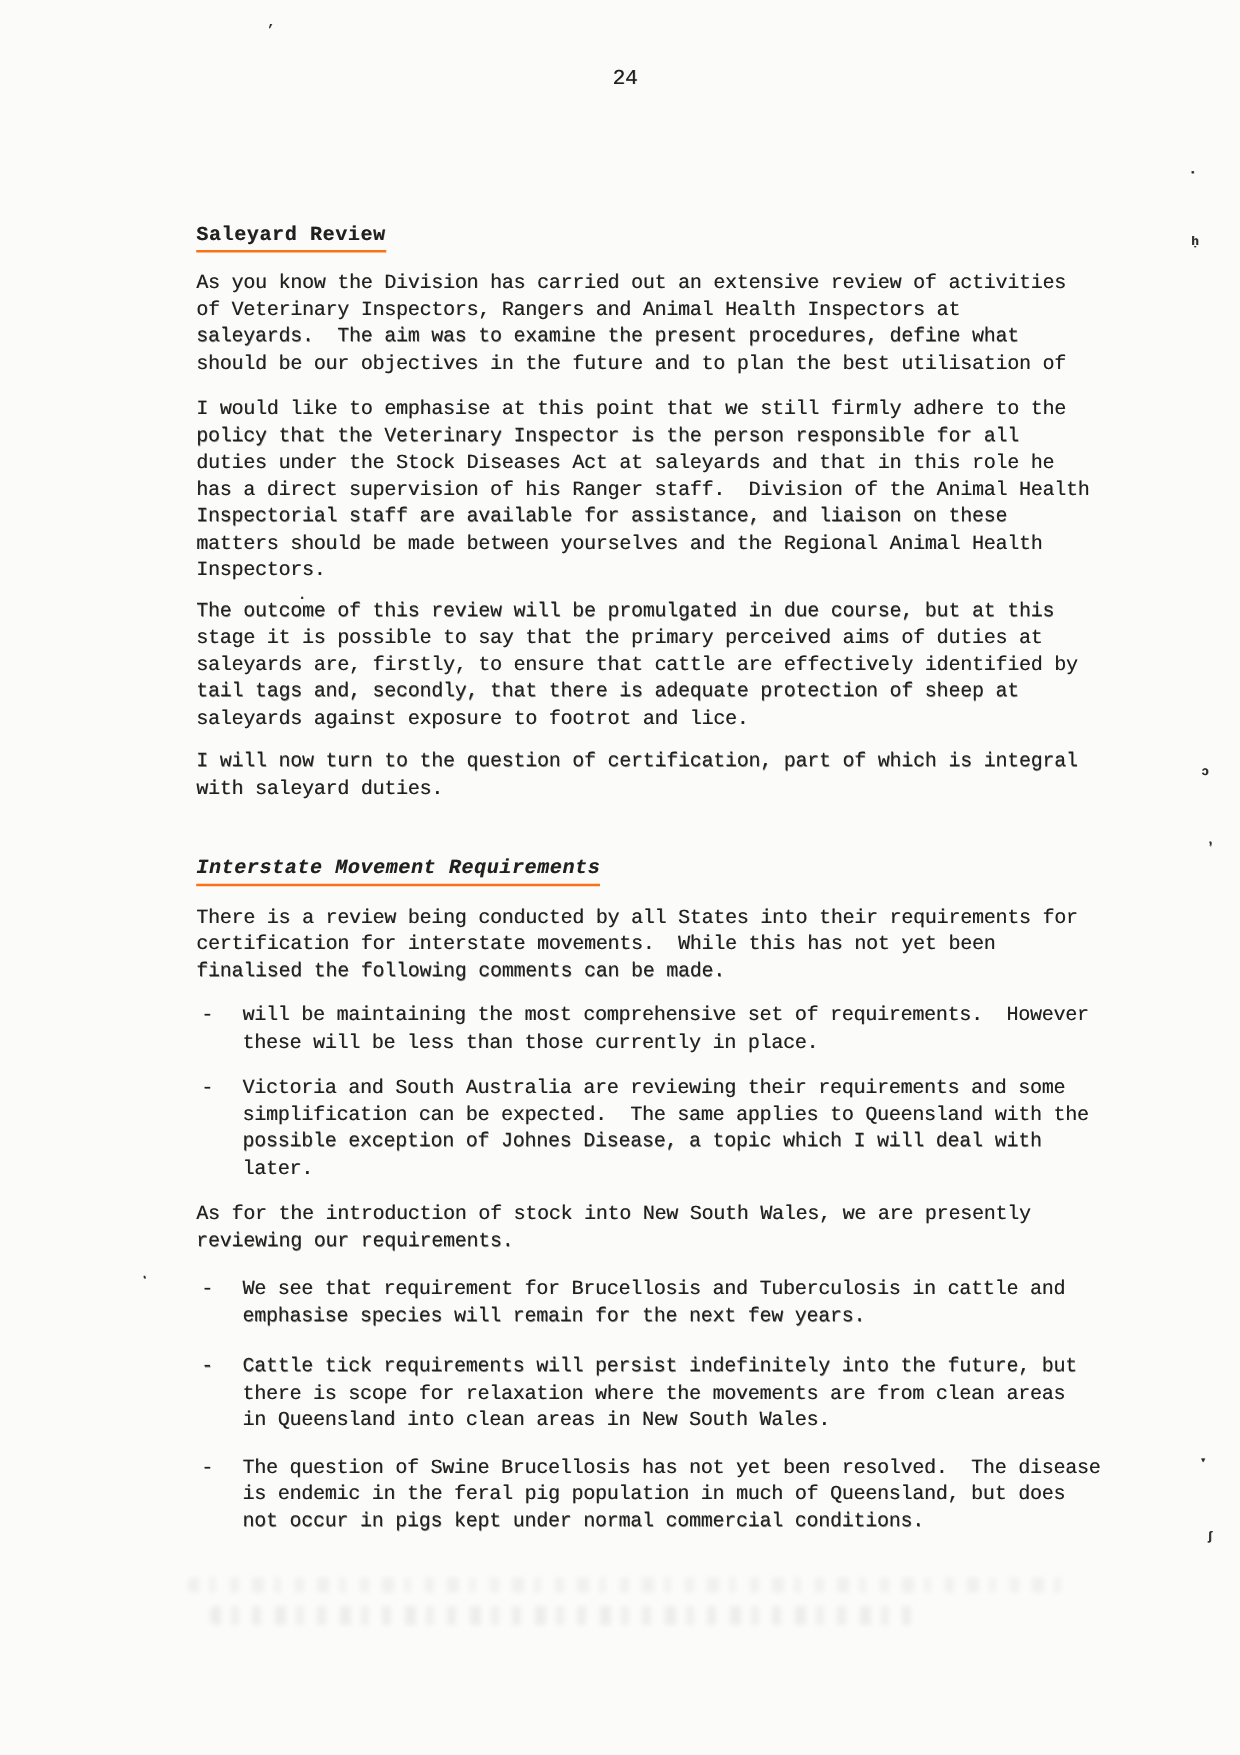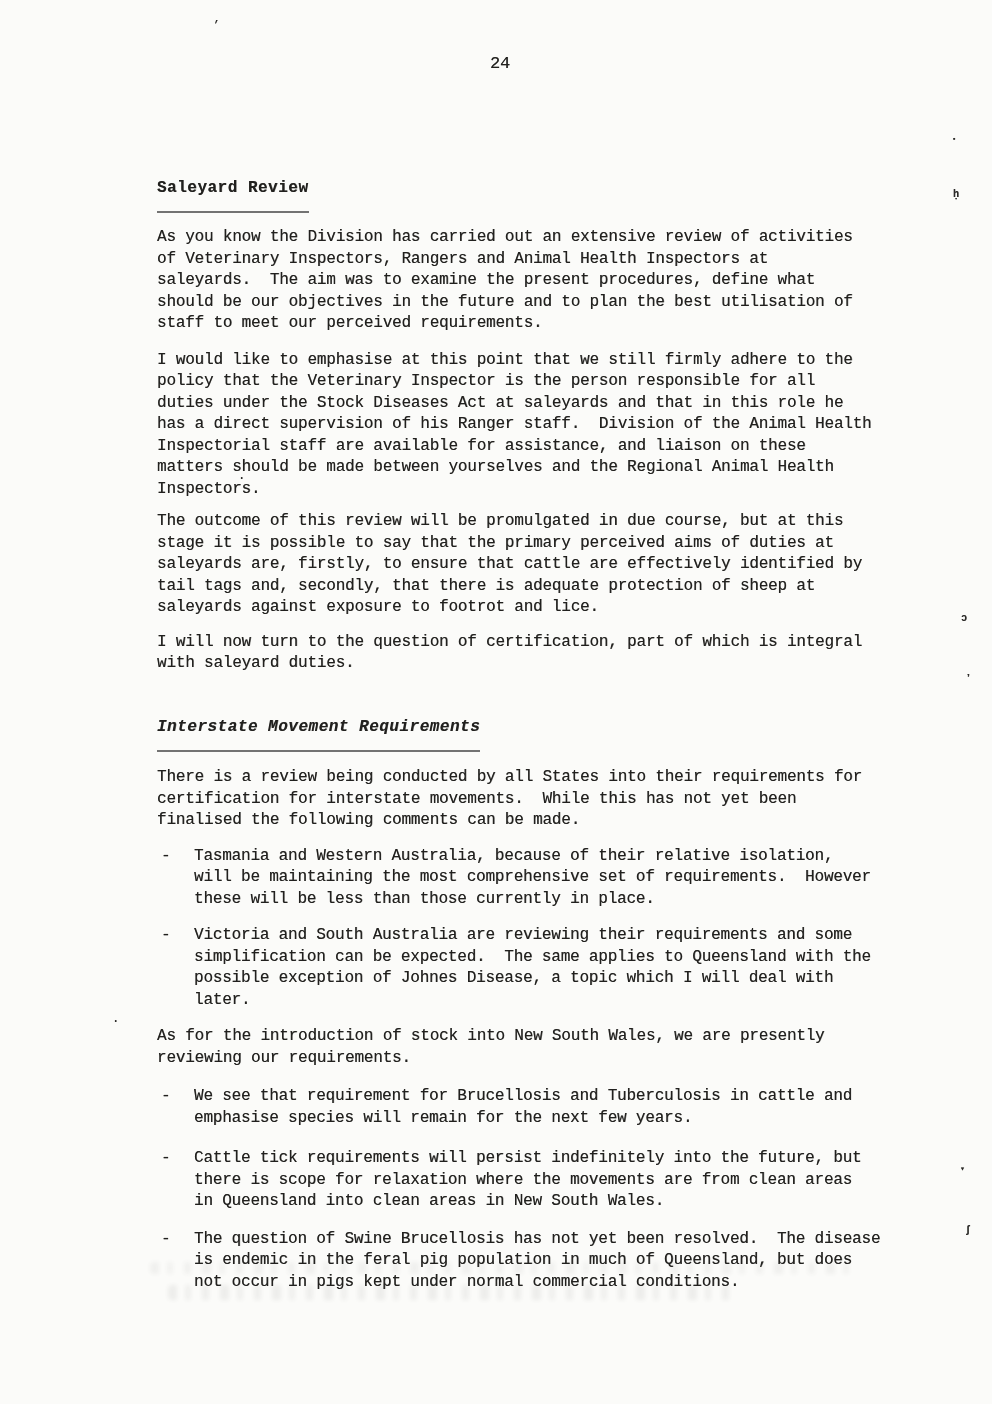--- a/index.html
+++ b/index.html
@@ -20,22 +20,22 @@
     line-height:21.5px;
     letter-spacing:-0.2px;
     text-shadow:0.35px 0.25px 0 rgba(33,32,30,0.55);
   }
   .block.page-number{margin-left:333px;}
   .page-number .line{font-size:17px;}
   .heading .line{
     display:inline-block;
     font-weight:bold;
     letter-spacing:0.5px;
-    border-bottom:2px solid #737373;
-    padding-bottom:12px;
+    border-bottom:2px solid #f97316;
+    padding-bottom:1px;
   }
   .dash-item{display:flex;}
   .dash-col{
     flex:0 0 33px;width:33px;padding-left:4px;
     font-size:16px;line-height:21.5px;
     text-shadow:0.35px 0.25px 0 rgba(33,32,30,0.55);
     white-space:pre;
   }
   .lines-col{flex:1 1 auto;}
   .speck{
@@ -64,21 +64,20 @@
   <main class="doc">
       <div class="block page-number" style="margin-top: 0px;">
         <div class="line">24</div>
       </div>
       <div class="block heading" style="margin-top: 103px;"><div class="line">Saleyard Review</div></div>
       <div class="block paragraph" style="margin-top: 14px;">
         <div class="line">As you know the Division has carried out an extensive review of activities</div>
         <div class="line">of Veterinary Inspectors, Rangers and Animal Health Inspectors at</div>
         <div class="line">saleyards.  The aim was to examine the present procedures, define what</div>
         <div class="line">should be our objectives in the future and to plan the best utilisation of</div>
-        <div class="line">staff to meet our perceived requirements.</div>
       </div>
       <div class="block paragraph" style="margin-top: 15px;">
         <div class="line">I would like to emphasise at this point that we still firmly adhere to the</div>
         <div class="line">policy that the Veterinary Inspector is the person responsible for all</div>
         <div class="line">duties under the Stock Diseases Act at saleyards and that in this role he</div>
         <div class="line">has a direct supervision of his Ranger staff.  Division of the Animal Health</div>
         <div class="line">Inspectorial staff are available for assistance, and liaison on these</div>
         <div class="line">matters should be made between yourselves and the Regional Animal Health</div>
         <div class="line">Inspectors.</div>
       </div>
@@ -95,21 +94,20 @@
       </div>
       <div class="block heading" style="margin-top: 42px; font-style: italic;"><div class="line">Interstate Movement Requirements</div></div>
       <div class="block paragraph" style="margin-top: 15px;">
         <div class="line">There is a review being conducted by all States into their requirements for</div>
         <div class="line">certification for interstate movements.  While this has not yet been</div>
         <div class="line">finalised the following comments can be made.</div>
       </div>
       <div class="block dash-item" style="margin-top: 14px;">
         <span class="dash-col">-</span>
         <div class="lines-col">
-          <div class="line">Tasmania and Western Australia, because of their relative isolation,</div>
           <div class="line">will be maintaining the most comprehensive set of requirements.  However</div>
           <div class="line">these will be less than those currently in place.</div>
         </div>
       </div>
       <div class="block dash-item" style="margin-top: 15px;">
         <span class="dash-col">-</span>
         <div class="lines-col">
           <div class="line">Victoria and South Australia are reviewing their requirements and some</div>
           <div class="line">simplification can be expected.  The same applies to Queensland with the</div>
           <div class="line">possible exception of Johnes Disease, a topic which I will deal with</div>

